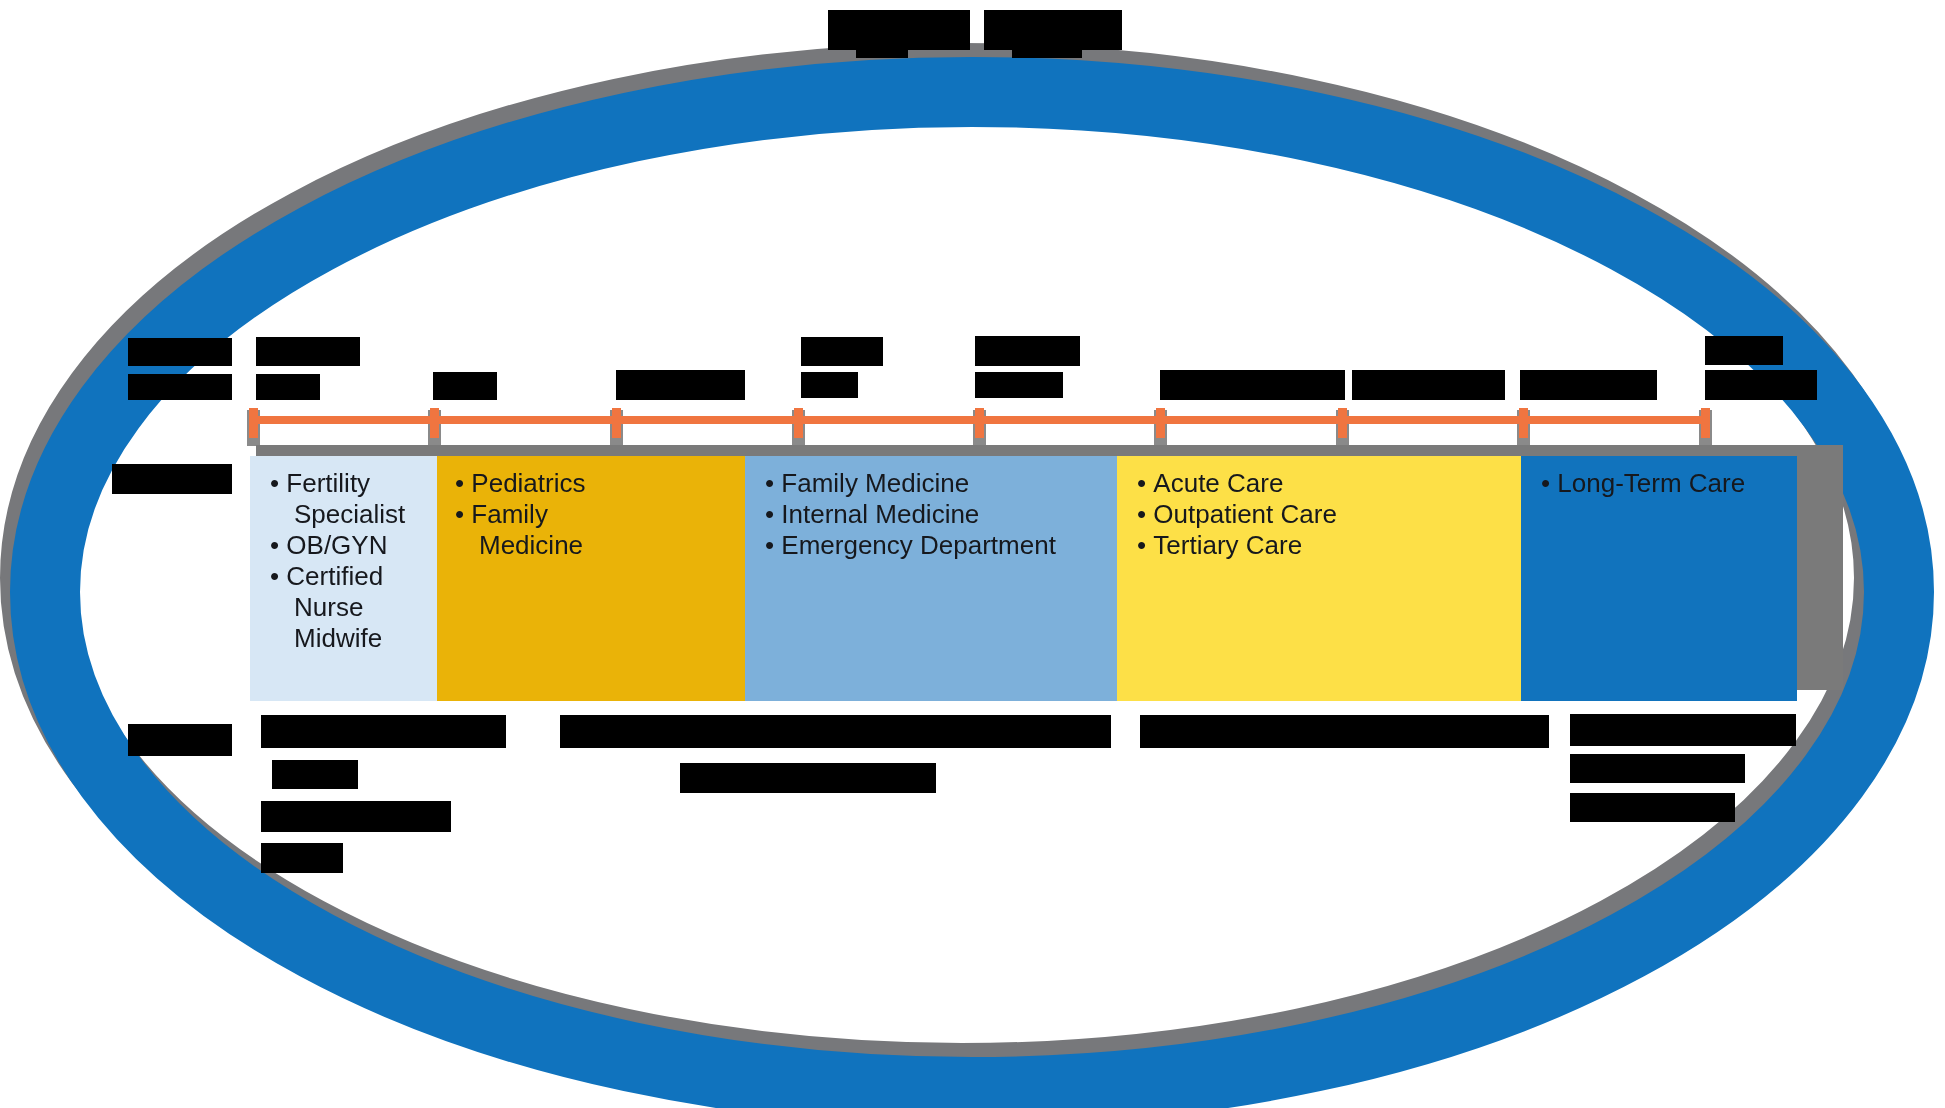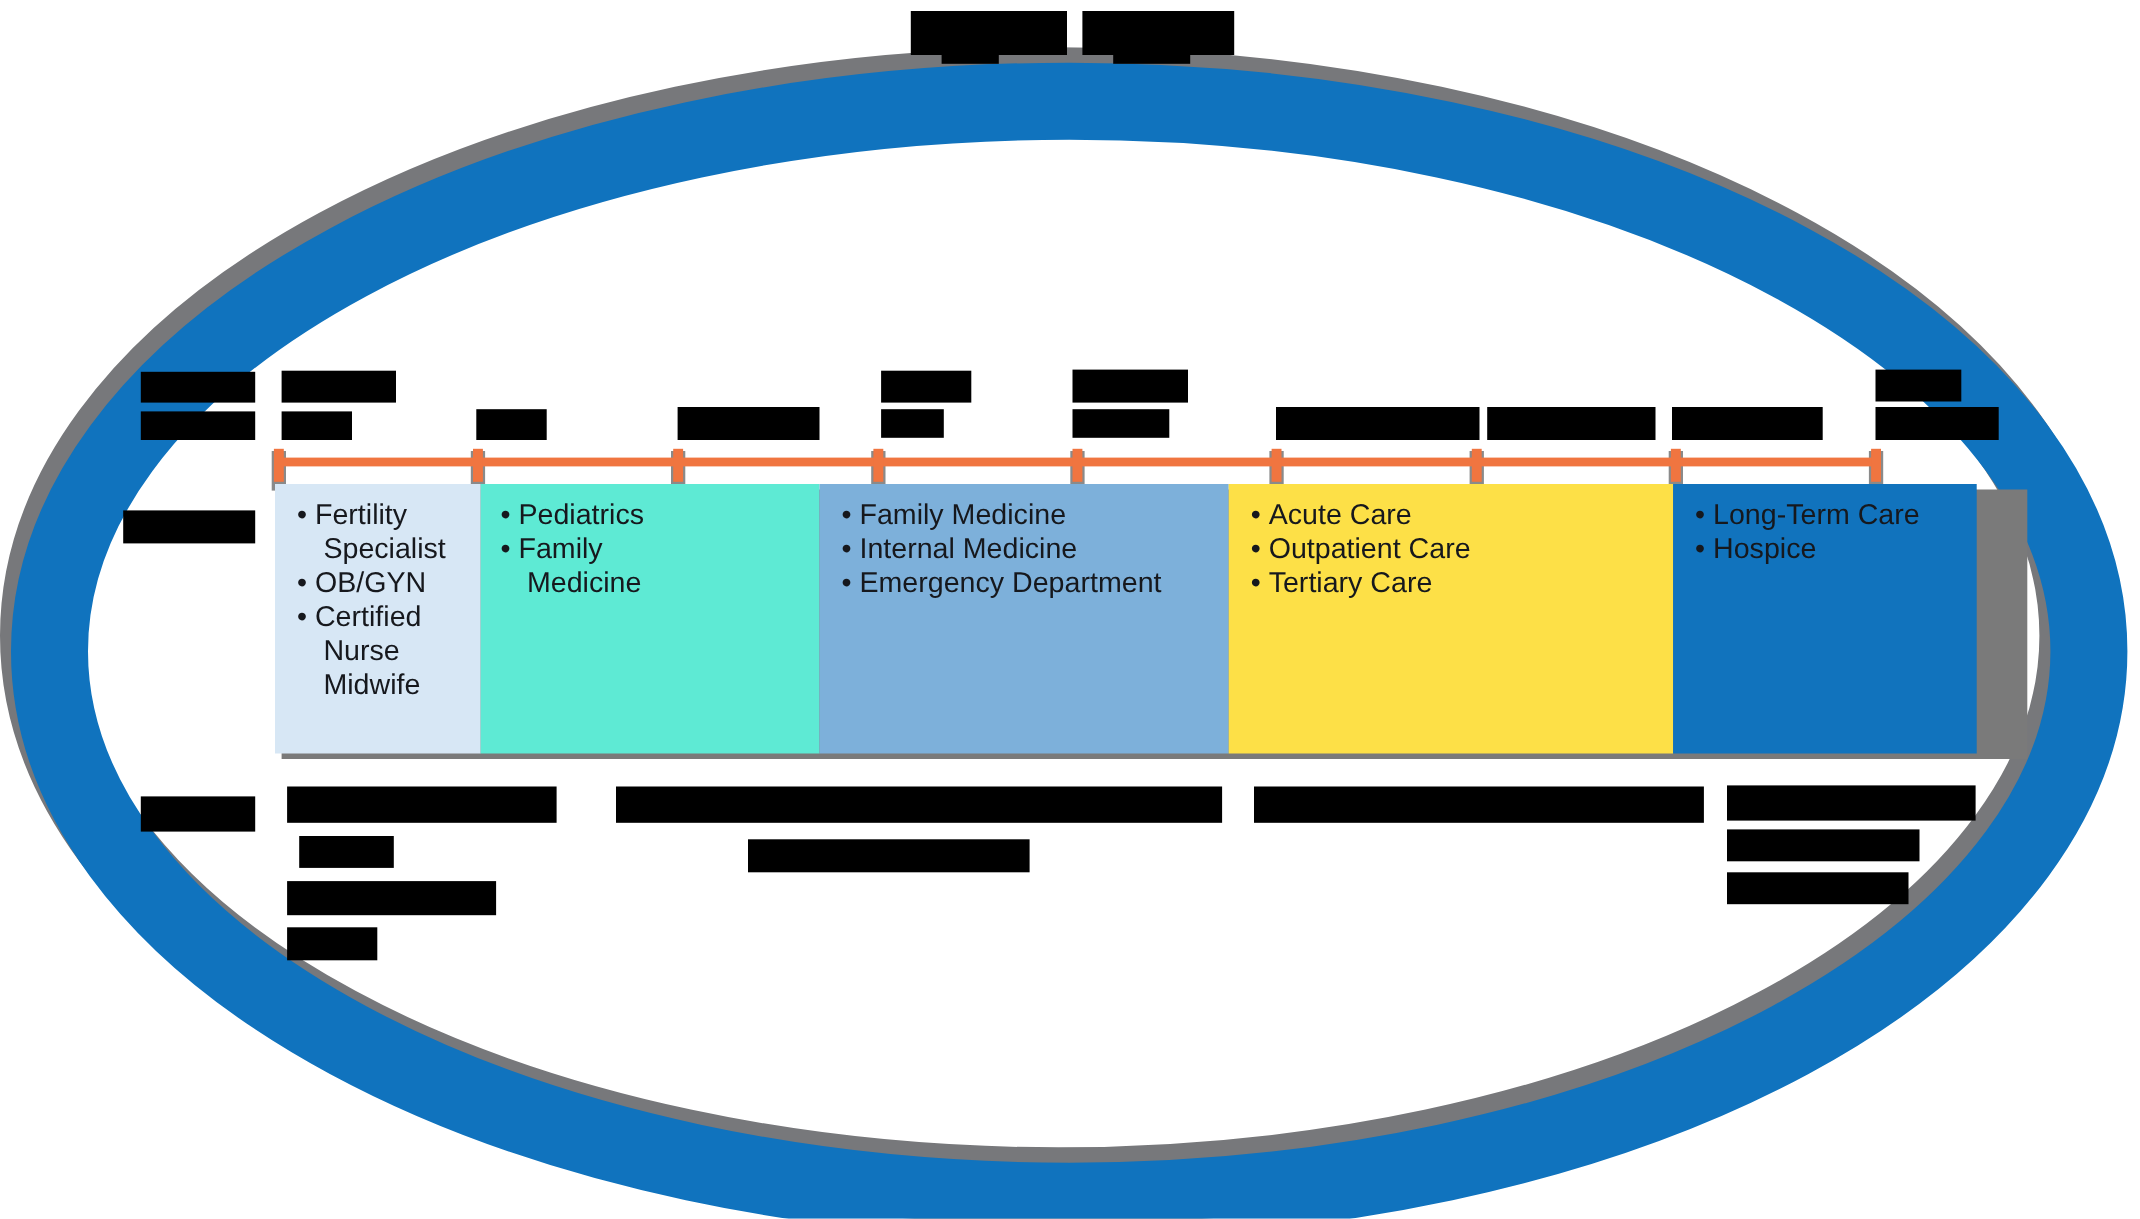--- a/index.html
+++ b/index.html
@@ -92,29 +92,29 @@
       <div class="redact" style="left: 975px; top: 336px; width: 105px; height: 30px;"></div>
       <div class="redact" style="left: 975px; top: 372px; width: 88px; height: 26px;"></div>
       <div class="redact" style="left: 1160px; top: 370px; width: 185px; height: 30px;"></div>
       <div class="redact" style="left: 1352px; top: 370px; width: 153px; height: 30px;"></div>
       <div class="redact" style="left: 1520px; top: 370px; width: 137px; height: 30px;"></div>
       <div class="redact" style="left: 1705px; top: 336px; width: 78px; height: 29px;"></div>
       <div class="redact" style="left: 1705px; top: 370px; width: 112px; height: 30px;"></div>
     </div>
 
   <div id="boxes-shadow"></div>
-  <div id="boxes-row" style="top: 440px;">
+  <div id="boxes-row" style="top: 456px;">
       <div class="pbox" style="width: 187px; background: rgb(215, 231, 245);">
         <ul style="max-width: 158px;">
           <li>Fertility Specialist</li>
           <li>OB/GYN</li>
           <li>Certified Nurse Midwife</li>
         </ul>
       </div>
-      <div class="pbox" style="width: 308px; background: #5eead4; padding-left: 18px;">
+      <div class="pbox" style="width: 308px; background: #eab308; padding-left: 18px;">
         <ul style="max-width: 170px;">
           <li>Pediatrics</li>
           <li>Family Medicine</li>
         </ul>
       </div>
       <div class="pbox" style="width: 372px; background: rgb(125, 176, 218);">
         <ul style="max-width: 350px;">
           <li>Family Medicine</li>
           <li>Internal Medicine</li>
           <li>Emergency Department</li>
@@ -123,21 +123,20 @@
       <div class="pbox" style="width: 404px; background: #fde047;">
         <ul style="max-width: 380px;">
           <li>Acute Care</li>
           <li>Outpatient Care</li>
           <li>Tertiary Care</li>
         </ul>
       </div>
       <div class="pbox" style="width: 276px; background: rgb(17, 115, 189);">
         <ul style="max-width: 300px;">
           <li>Long-Term Care</li>
-          <li>Hospice</li>
         </ul>
       </div>
     </div>
 
   <div id="bottom-note-redactions">
       <div class="redact" style="left: 261px; top: 715px; width: 245px; height: 33px;"></div>
       <div class="redact" style="left: 272px; top: 760px; width: 86px; height: 29px;"></div>
       <div class="redact" style="left: 261px; top: 801px; width: 190px; height: 31px;"></div>
       <div class="redact" style="left: 261px; top: 843px; width: 82px; height: 30px;"></div>
       <div class="redact" style="left: 560px; top: 715px; width: 551px; height: 33px;"></div>

